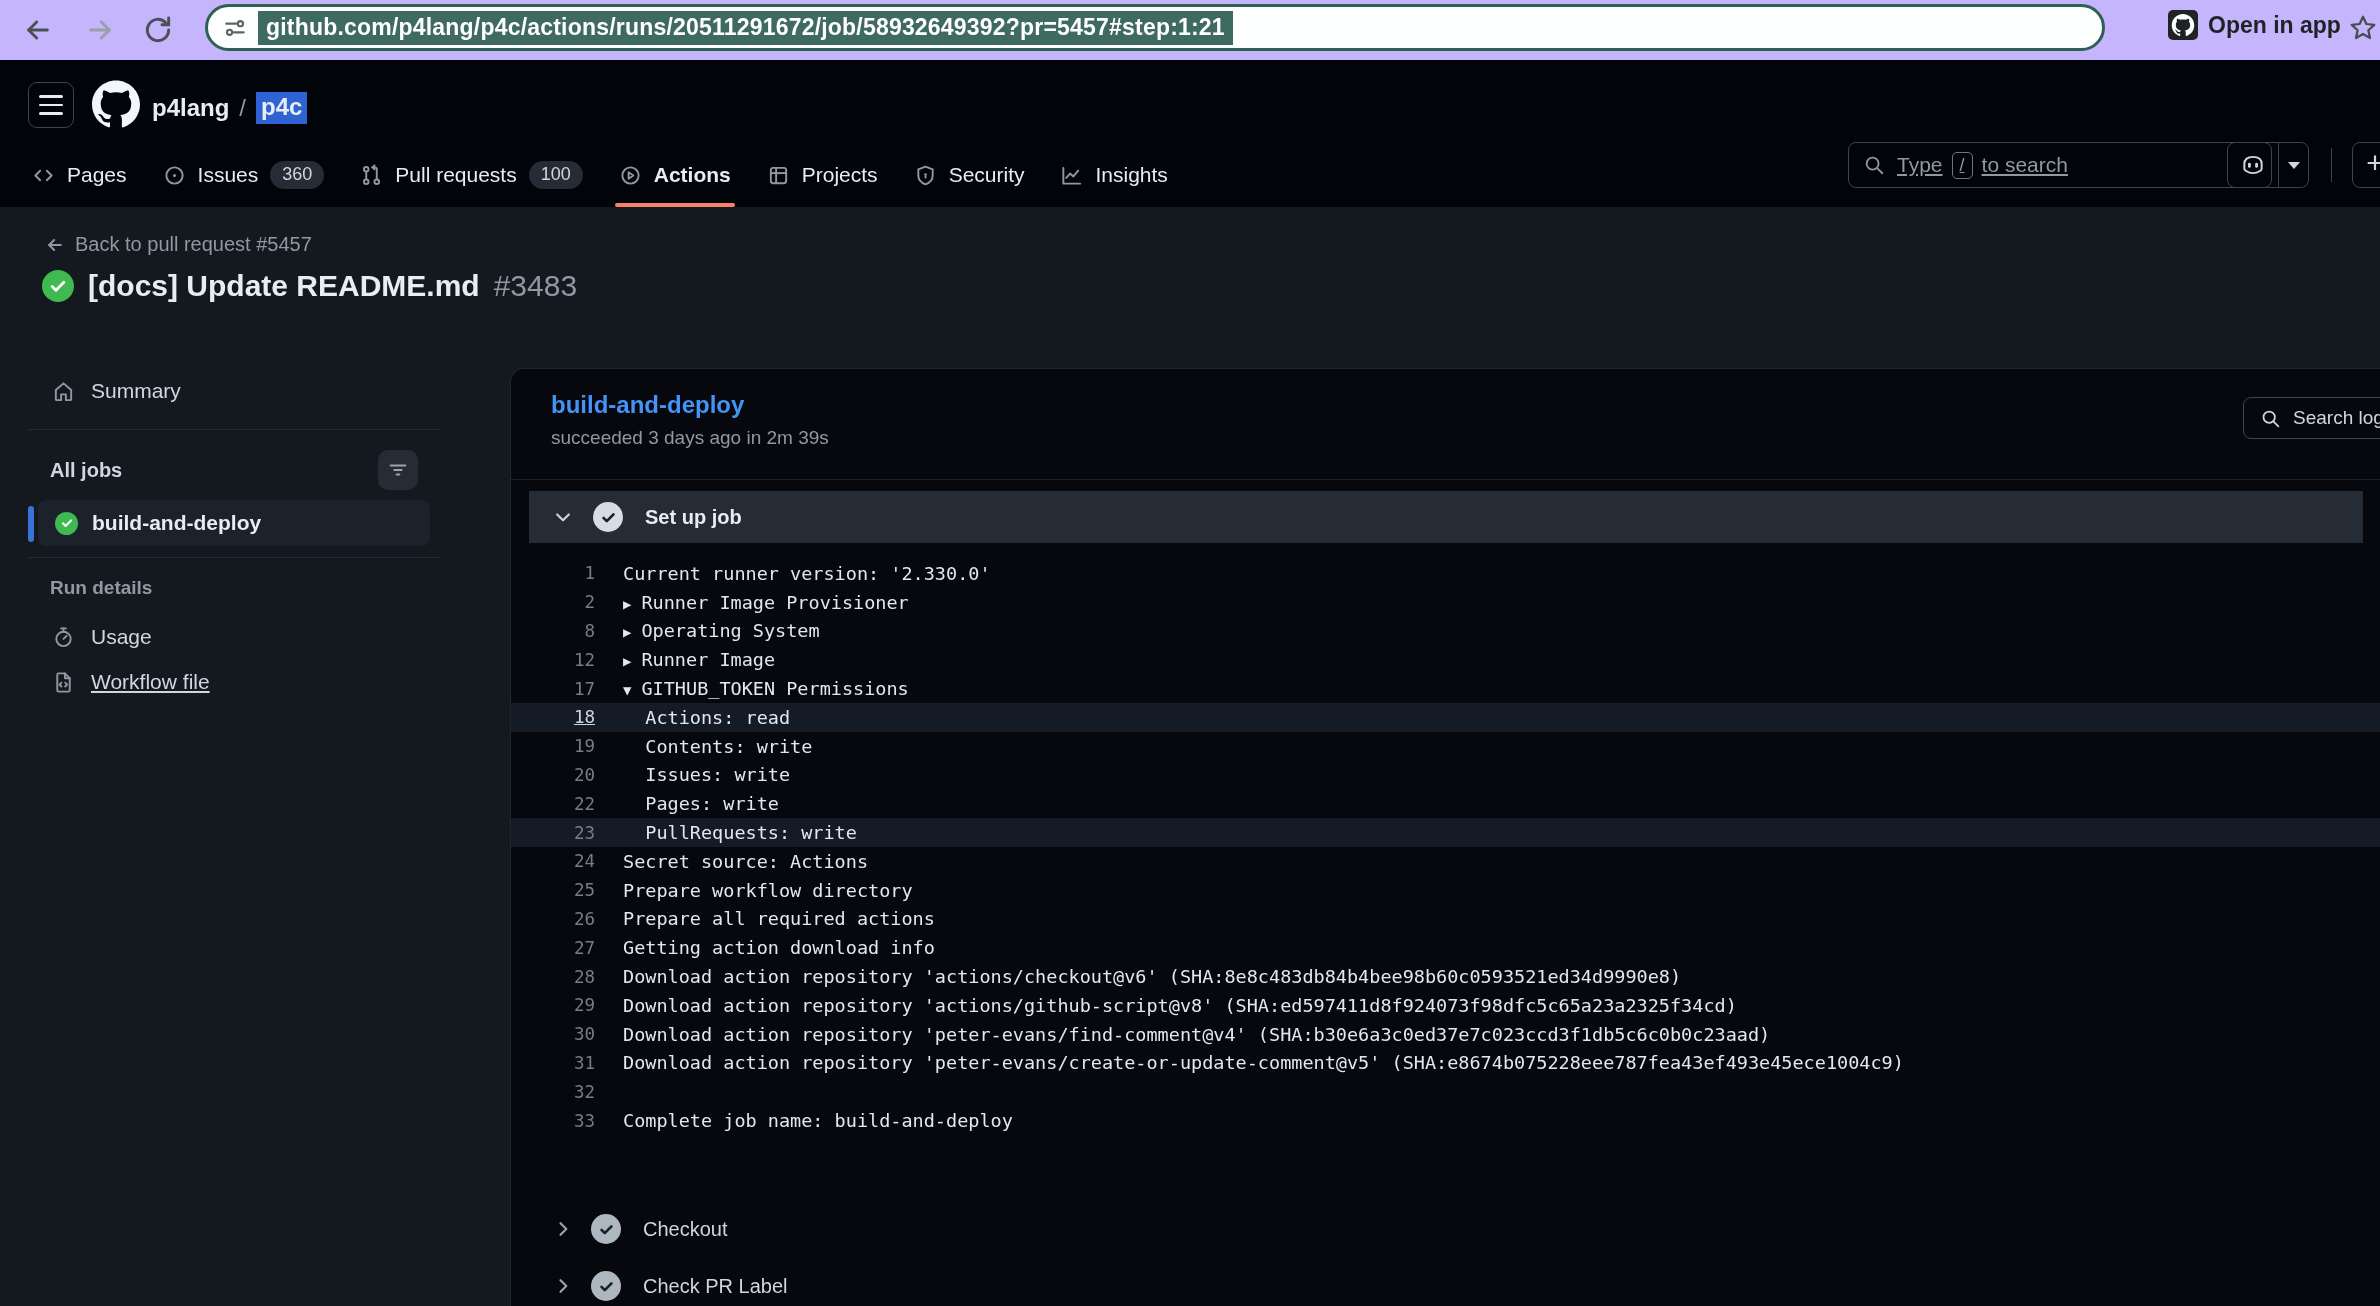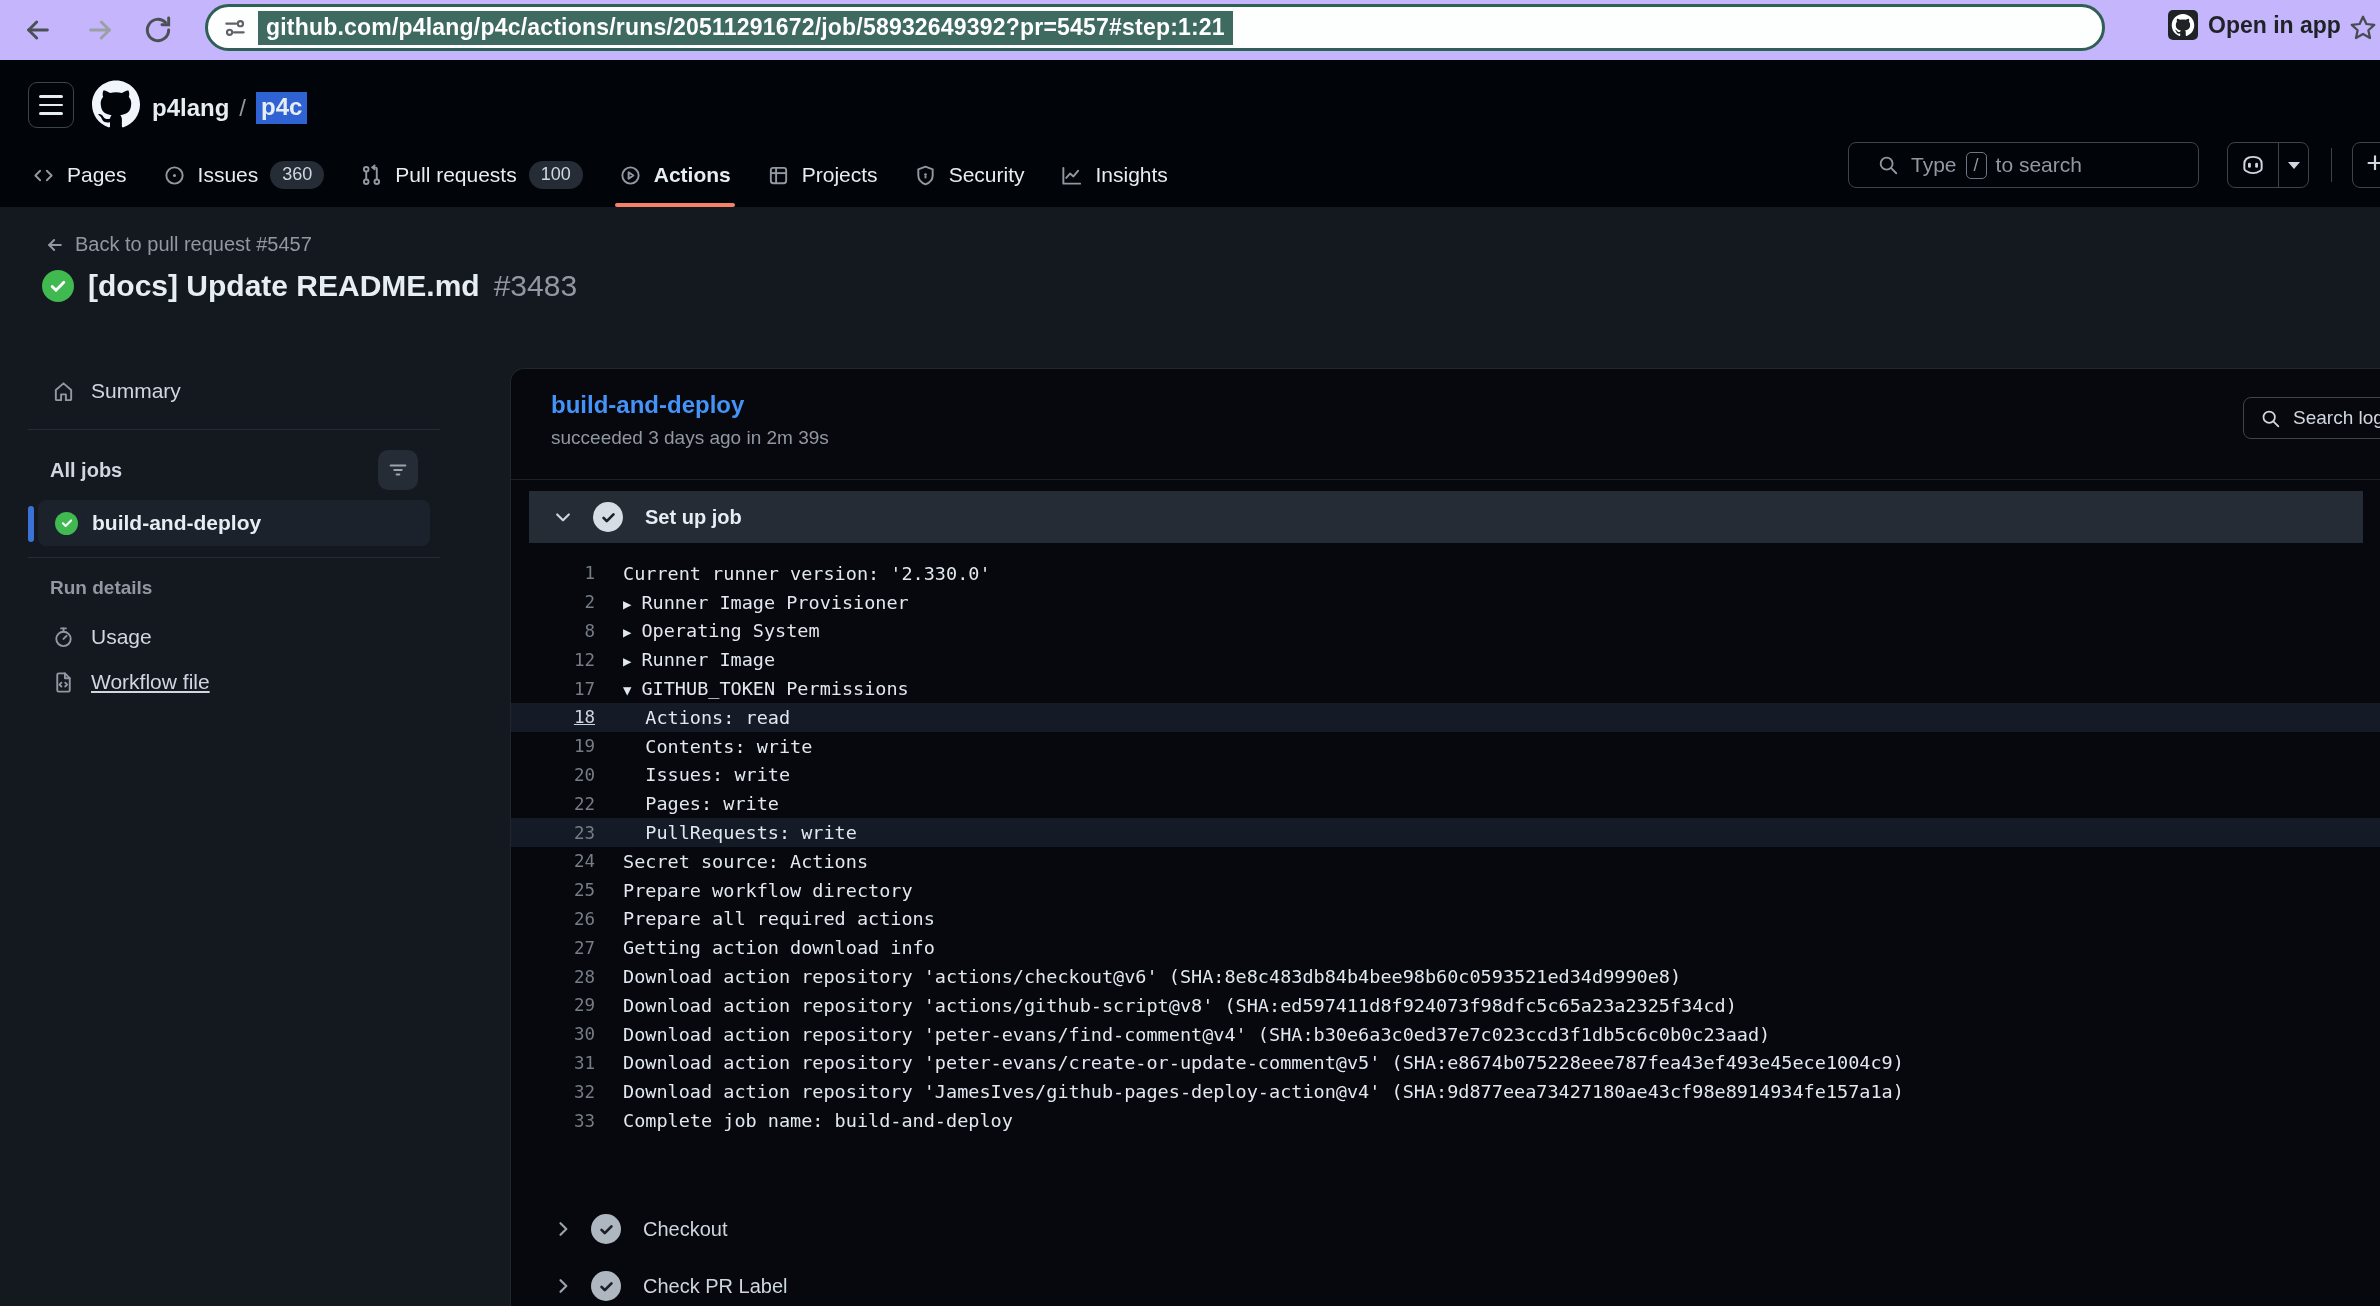--- a/index.html
+++ b/index.html
@@ -26,22 +26,22 @@
   #gh-header { position:absolute; left:0; top:60px; width:2380px; height:147px; background:#010409; }
   #hamburger { position:absolute; left:28px; top:22px; width:46px; height:46px; border:1px solid #3d444d;
                border-radius:9px; display:flex; flex-direction:column; justify-content:center; gap:6px; padding:0 10px; }
   #hamburger span { display:block; height:2.5px; background:#e6edf3; border-radius:2px; }
   #gh-logo { position:absolute; left:92px; top:20px; color:#f0f6fc; }
   #breadcrumb { position:absolute; left:152px; top:32px; display:flex; align-items:center; gap:10px;
                 font-size:24px; color:#e6edf3; }
   #crumb-org { font-weight:600; }
   #crumb-sep { color:#9198a1; font-weight:400; }
   #crumb-repo { font-weight:600; background:#2f63d4; padding:1px 5px 3px 5px; }
-  #gh-search { position:absolute; left:1848px; top:82px; width:351px; height:46px; border:1px solid #3d444d;
-               border-radius:8px; display:flex; align-items:center; gap:12px; padding:0 28px; color:#9198a1; }
+  #gh-search { position:absolute; left:1848px; top:82px; width:424px; height:46px; border:1px solid #3d444d;
+               border-radius:8px; display:flex; align-items:center; gap:12px; padding:0 14px; color:#9198a1;text-decoration:underline; }
   #gh-search .s-text { font-size:21px; display:flex; align-items:center; gap:9px; }
   #gh-search .slash-key { border:1px solid #6e7681; border-radius:5px; font-size:18px; line-height:1;
                padding:3px 7px 4px 7px; color:#9198a1; }
   #copilot-btn { position:absolute; left:2227px; top:82px; width:82px; height:46px; border:1px solid #3d444d;
                border-radius:8px; display:flex; align-items:stretch; color:#d1d7e0; }
   #copilot-btn .cp-left { flex:1; display:flex; align-items:center; justify-content:center; }
   #copilot-btn .cp-right { width:30px; display:flex; align-items:center; justify-content:center;
                border-left:1px solid #3d444d; }
   .caret-down { width:0; height:0; border-left:6px solid transparent; border-right:6px solid transparent;
                border-top:7px solid #d1d7e0; }
@@ -459,21 +459,20 @@
         <div class="log-row">
           <span class="ln">30</span>
           <span class="ltxt">Download action repository 'peter-evans/find-comment@v4' (SHA:b30e6a3c0ed37e7c023ccd3f1db5c6c0b0c23aad)</span>
         </div>
         <div class="log-row">
           <span class="ln">31</span>
           <span class="ltxt">Download action repository 'peter-evans/create-or-update-comment@v5' (SHA:e8674b075228eee787fea43ef493e45ece1004c9)</span>
         </div>
         <div class="log-row">
           <span class="ln">32</span>
-          <span class="ltxt">Download action repository 'JamesIves/github-pages-deploy-action@v4' (SHA:9d877eea73427180ae43cf98e8914934fe157a1a)</span>
         </div>
         <div class="log-row">
           <span class="ln">33</span>
           <span class="ltxt">Complete job name: build-and-deploy</span>
         </div>
       </div>
 
     <div class="coll-step" id="step-checkout">
       <span class="chev">
         <svg width="20" height="20" viewBox="0 0 24 24" fill="none" stroke="currentColor" stroke-width="2.6" stroke-linecap="round" stroke-linejoin="round">

